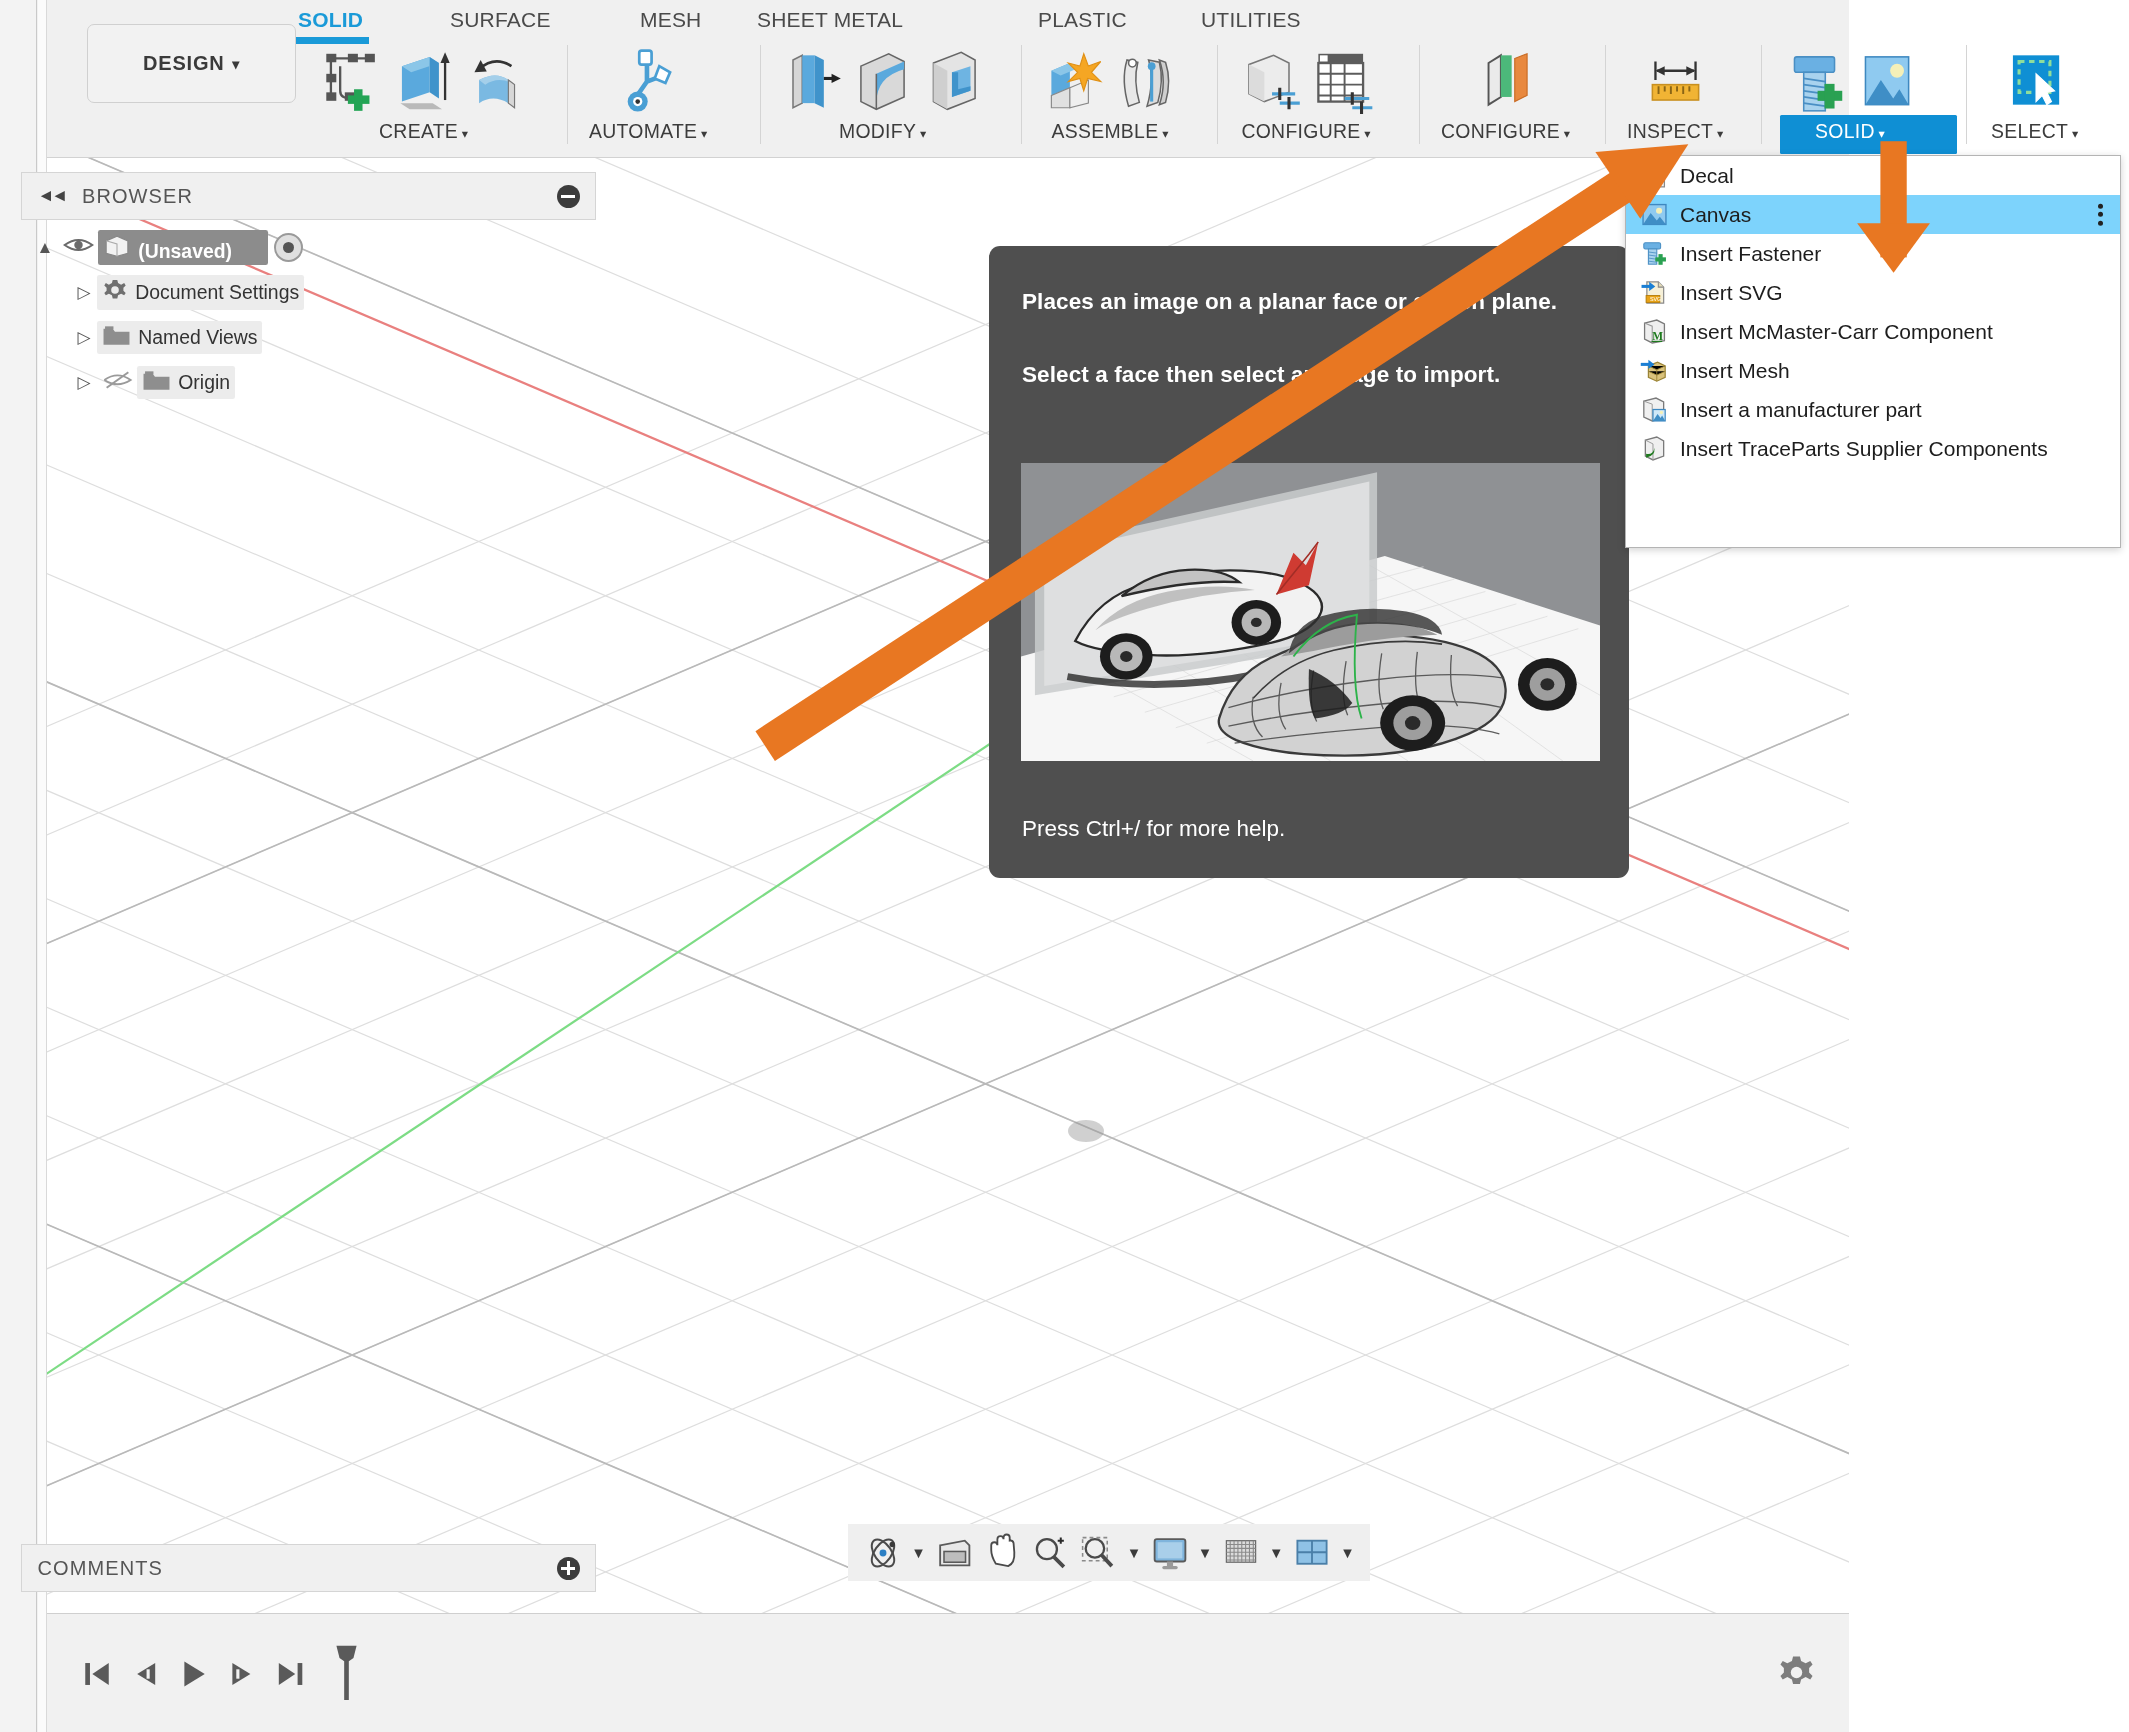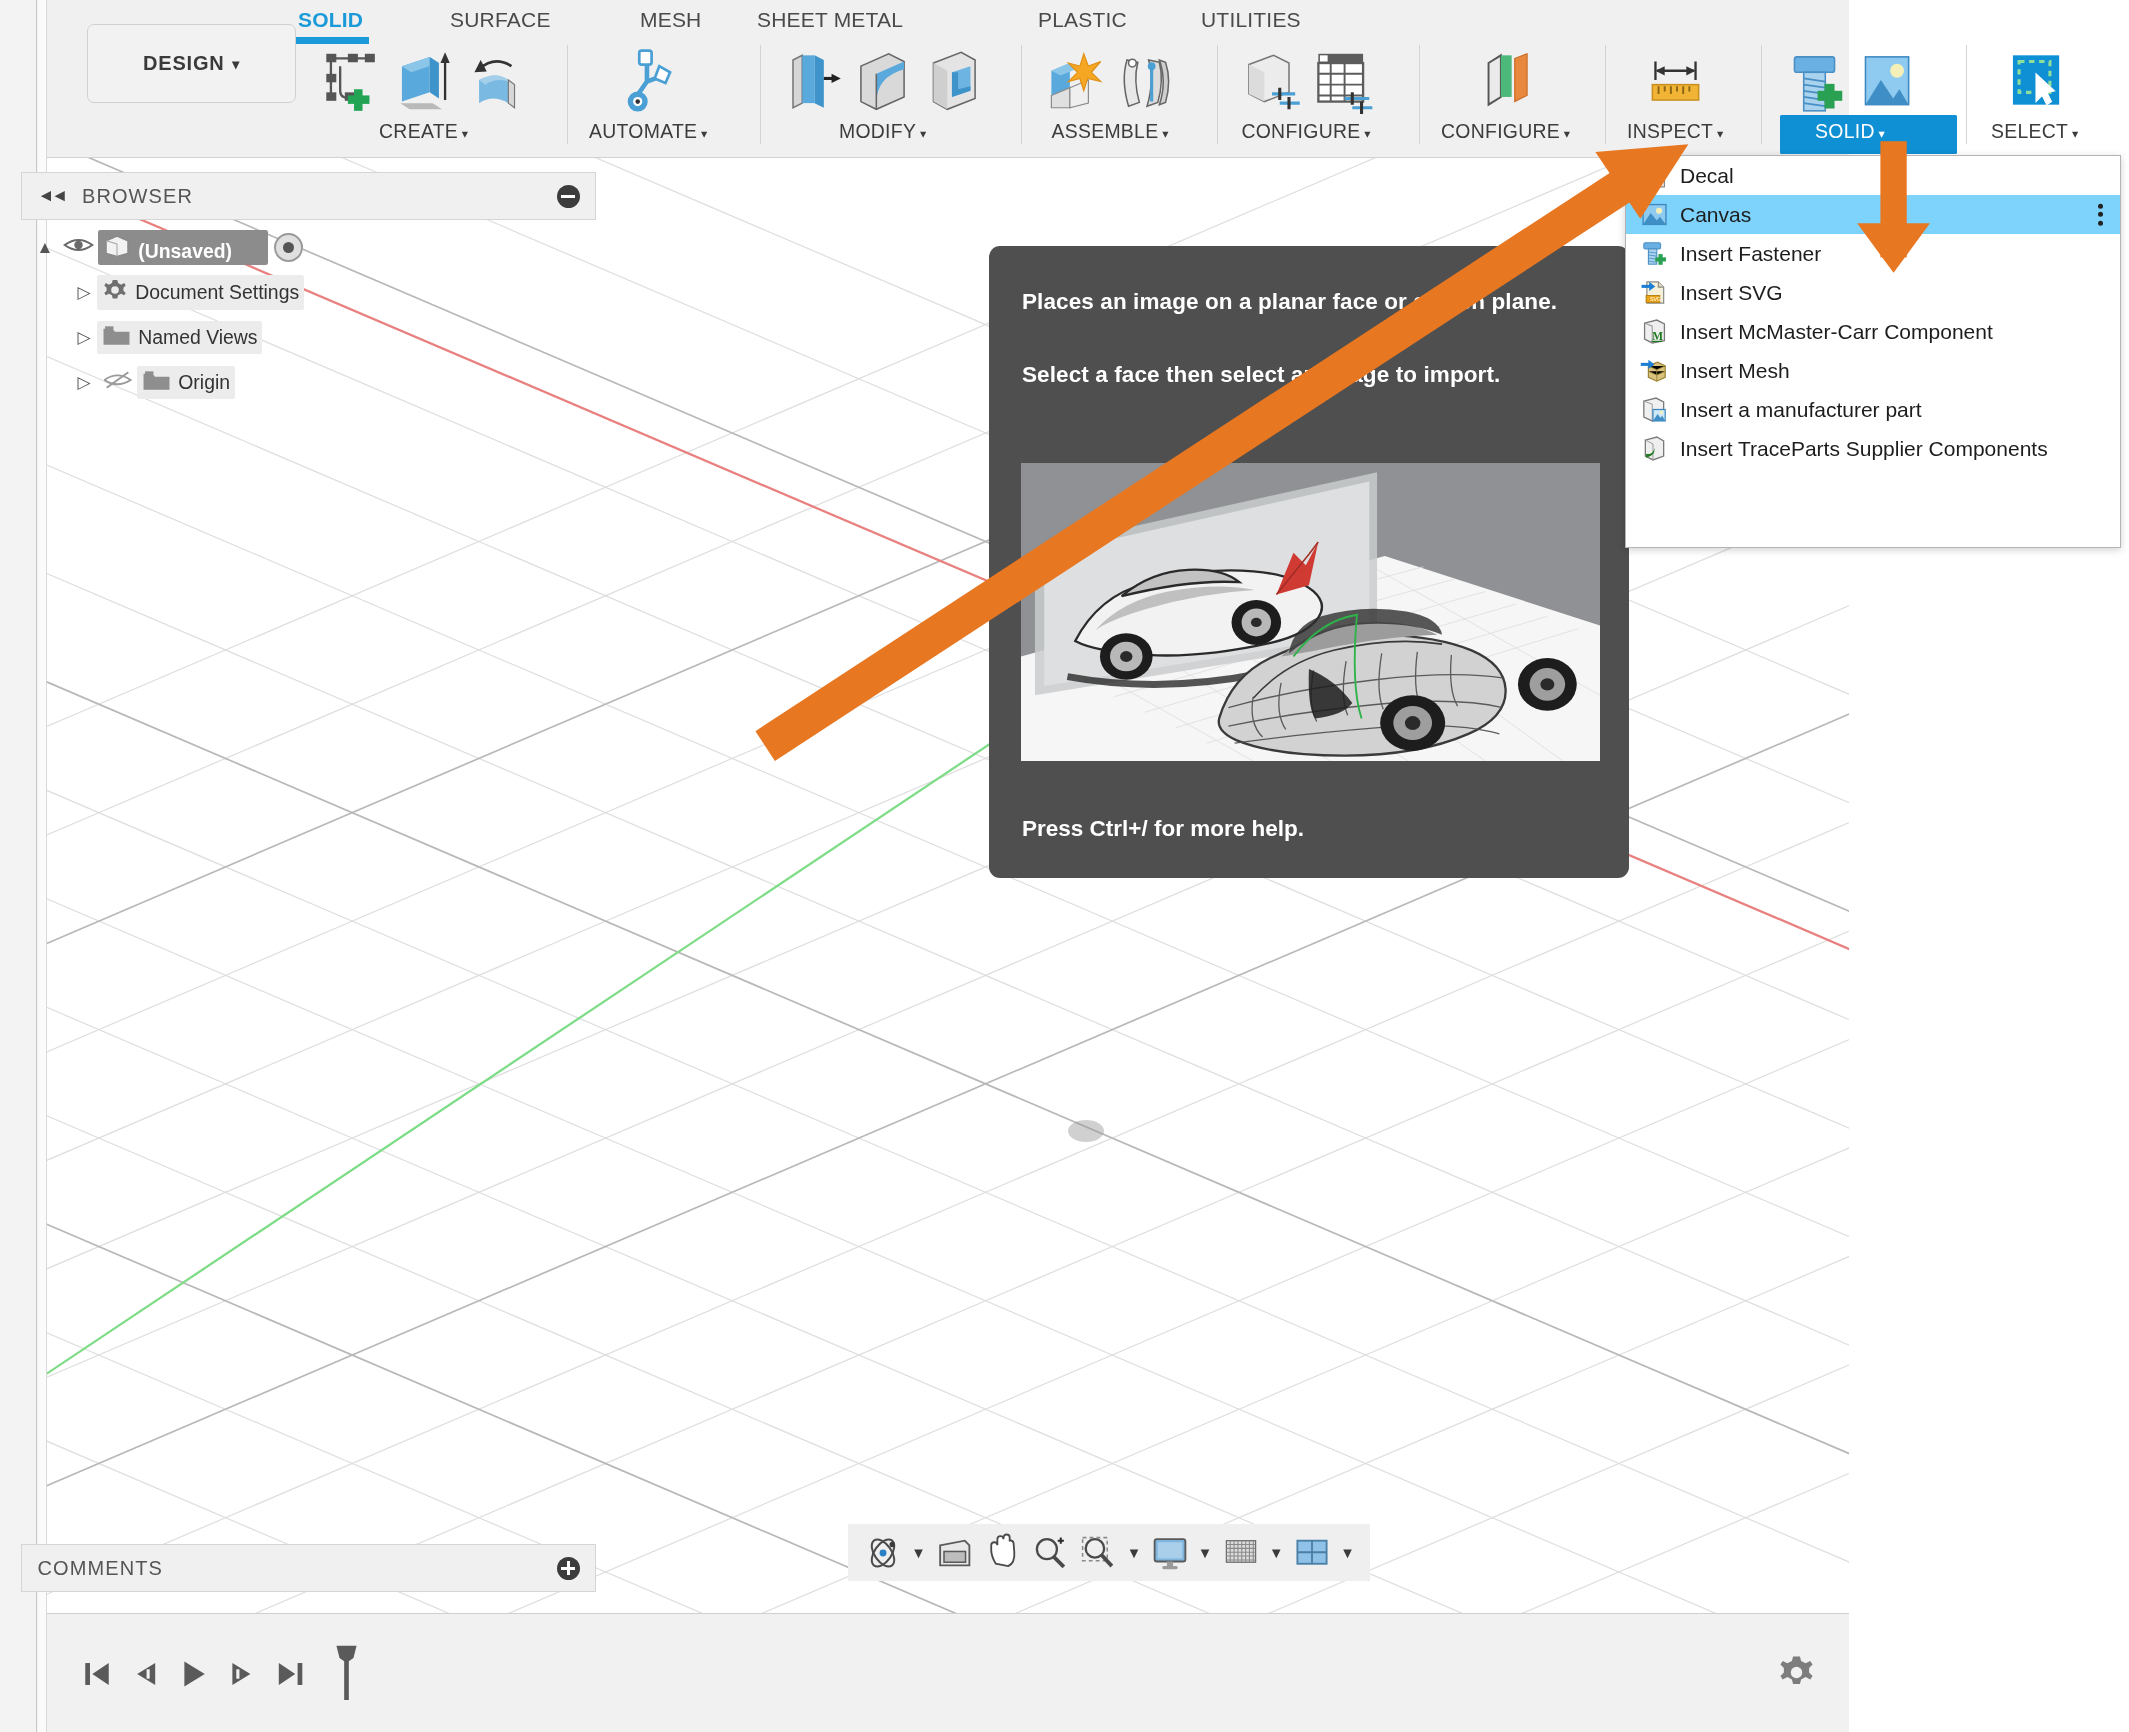--- a/index.html
+++ b/index.html
@@ -98,21 +98,21 @@
     position:absolute; left:989px; top:246px; width:640px; height:632px;
     background:#4f4f4f; border-radius:11px; z-index:30;
     color:#fff; padding:42px 33px 0 33px;
   }
   .tooltip p { font-size:22.5px; font-weight:bold; line-height:1.25; letter-spacing:0.1px; }
   .tooltip p.l2 { margin-top:45px; }
   .tt-img {
     position:absolute; left:32px; top:217px; width:579px; height:298px;
     background:#8f9194; overflow:hidden;
   }
-  .tt-foot { position:absolute; left:33px; bottom:36px; font-size:22.5px; font-weight:bold; }
+  .tt-foot { position:absolute; left:33px; bottom:36px; font-size:22.5px; font-weight:normal; }
 
   
   .dropdown {
     position:absolute; left:1625px; top:155px; width:496px; height:393px;
     background:#fff; border:0.8px solid #b4b4b4; z-index:40;
     box-shadow:0 2.3px 7.7px rgba(0,0,0,.18);
   }
   .dd-item {
     position:relative; display:flex; align-items:center; height:39px;
     padding-left:14px; gap:11px; font-size:21px; color:#1d1d1d; cursor:pointer;

